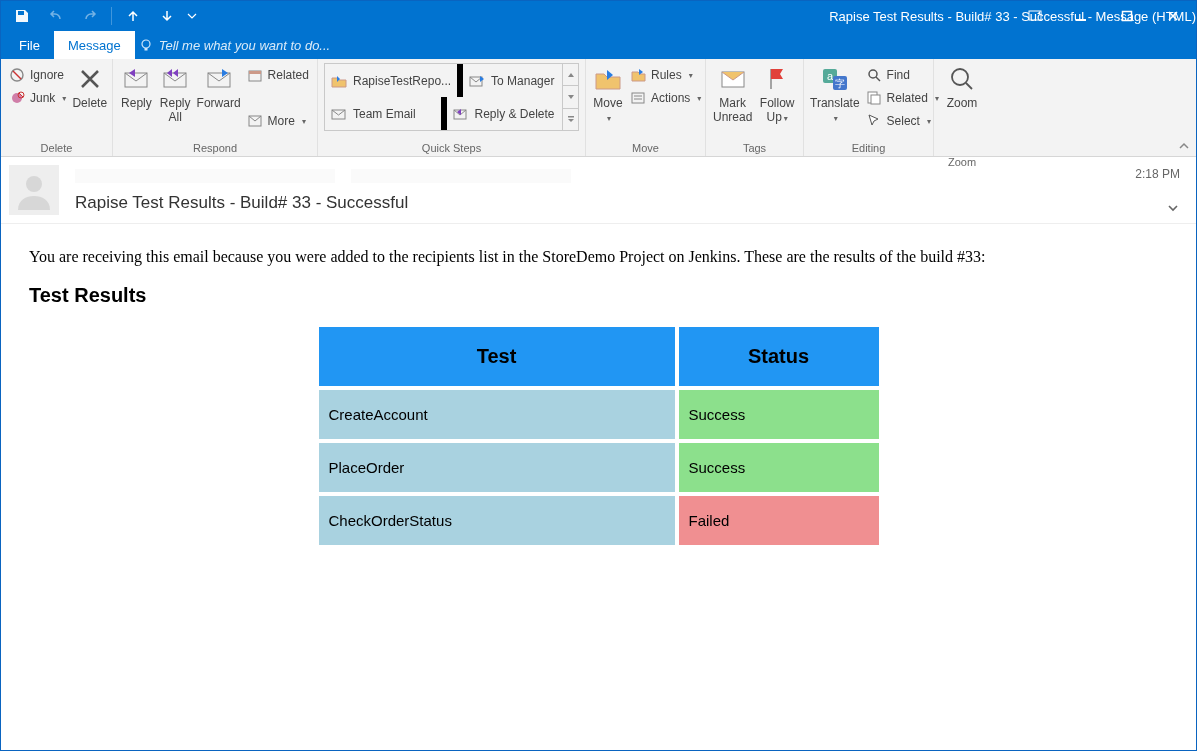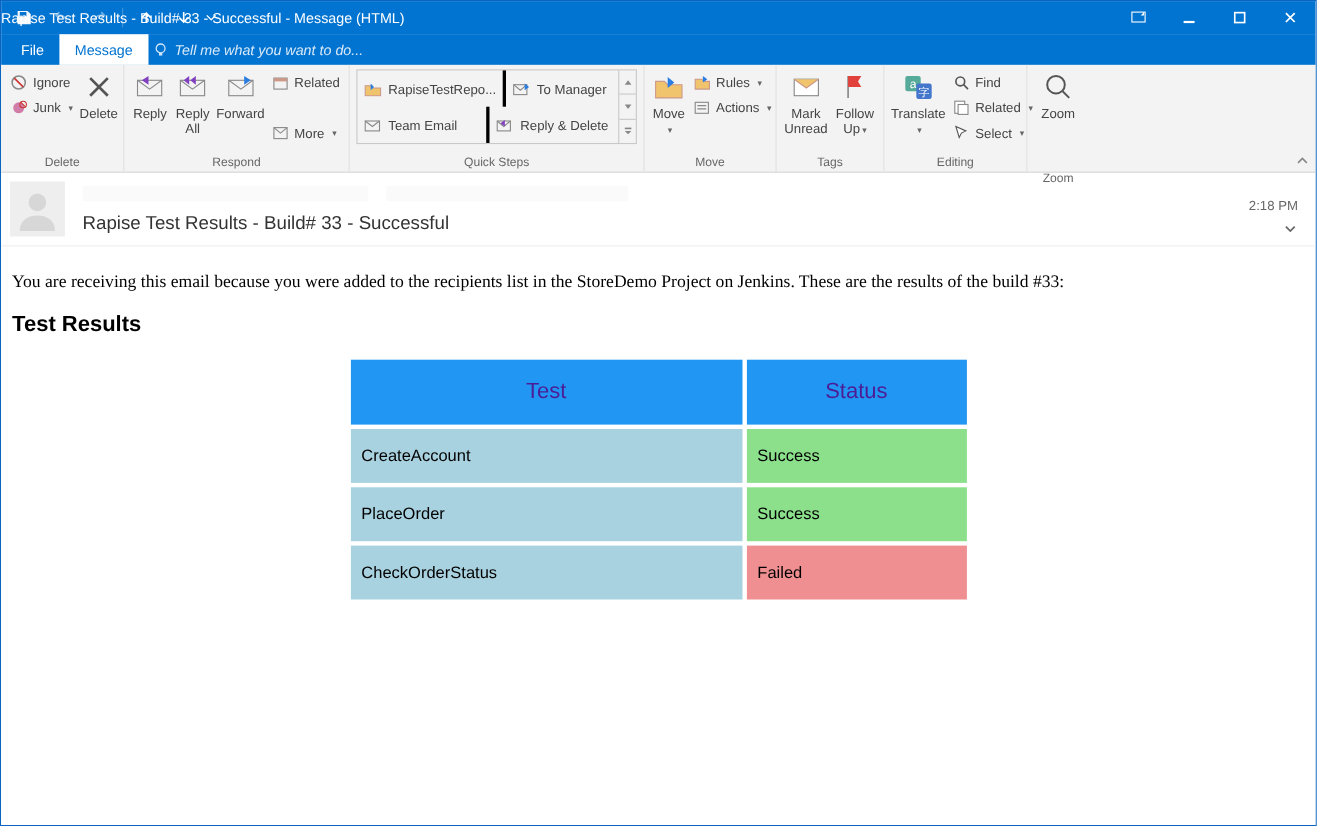--- a/index.html
+++ b/index.html
@@ -39,21 +39,21 @@
     justify-content: center;
     color: #fff;
   }
   .titlebar .qat .qbtn.disabled { opacity: .5; }
   .titlebar .qat .sep {
     width: 1px; height: 18px; background: rgba(255,255,255,.25); margin: 0 4px;
   }
   .titlebar .title {
     position: absolute;
     left: 0; right: 0;
-    text-align: left;
+    text-align: right;
     pointer-events: none;
     font-size: 13px;
   }
   .titlebar .wbtns {
     margin-left: auto;
     display: flex;
   }
   .titlebar .wbtns .wbtn {
     width: 46px; height: 30px;
     display: flex; align-items: center; justify-content: center;
@@ -139,21 +139,21 @@
     height: 68px;
     margin-top: 2px;
   }
   .qs-items { flex:1; display:flex; flex-direction: column;}
   .qs-row { flex:1; display:flex; }
   .qs-item {
     flex:1;
     display:flex; align-items:center; gap:6px;
     padding: 0 6px;
     font-size: 12px;
-    border-right:3px solid #000000;
+    border-right:6px solid #000000;
   }
   .qs-item:last-child{border-right:none;}
   .qs-scroller { width:16px; border-left:1px solid #c9c9c9; display:flex; flex-direction:column;}
   .qs-scroller div { flex:1; display:flex; align-items:center; justify-content:center; border-bottom:1px solid #c9c9c9;}
   .qs-scroller div:last-child{border-bottom:none;}
 
   .caret { font-size: 8px; color:#666; margin-left:2px;}
 
   
   .content {
@@ -179,52 +179,52 @@
     height: 18px;
     display:flex; gap:8px;
   }
   .msg-meta .from-line .redact { background: rgba(0,0,0,0.02); height:14px; }
   .msg-subject {
     font-size: 17px;
     color:#333;
     margin-top: 6px;
   }
   .msg-time {
-    position:absolute; right:16px; top:23px;
+    position:absolute; right:16px; top:10px;
     font-size:12px; color:#666;
   }
   .expand-caret {
     position:absolute; right:16px; bottom:8px;
     color:#666;
   }
 
   .msg-body {
-    padding: 24px 10px;
+    padding: 24px 28px;
     font-family: "Times New Roman", serif;
     font-size: 16px;
     color:#000;
   }
   .msg-body h2 {
     font-family: Verdana, Geneva, sans-serif;
     text-align:left;
     font-weight:bold;
     font-size: 20px;
     margin: 18px 0 16px;
   }
   table.results {
     margin: 0 auto;
     border-collapse: separate;
     border-spacing: 4px;
     font-family: Verdana, Geneva, sans-serif;
     font-size: 15px;
   }
   table.results th {
     background:#2196f3;
-    color:#4c1d95;
-    font-weight:normal;
+    color:#000000;
+    font-weight:bold;
     font-size:20px;
     padding: 18px 10px;
   }
   table.results th:first-child{ width: 356px; }
   table.results th:last-child{ width: 200px; }
   table.results td { padding: 16px 10px; }
   td.test-cell { background:#a9d2e0; text-align:left;}
   td.status-cell { }
   td.success { background:#8ce08c; }
   td.failed  { background:#f08f91; }

